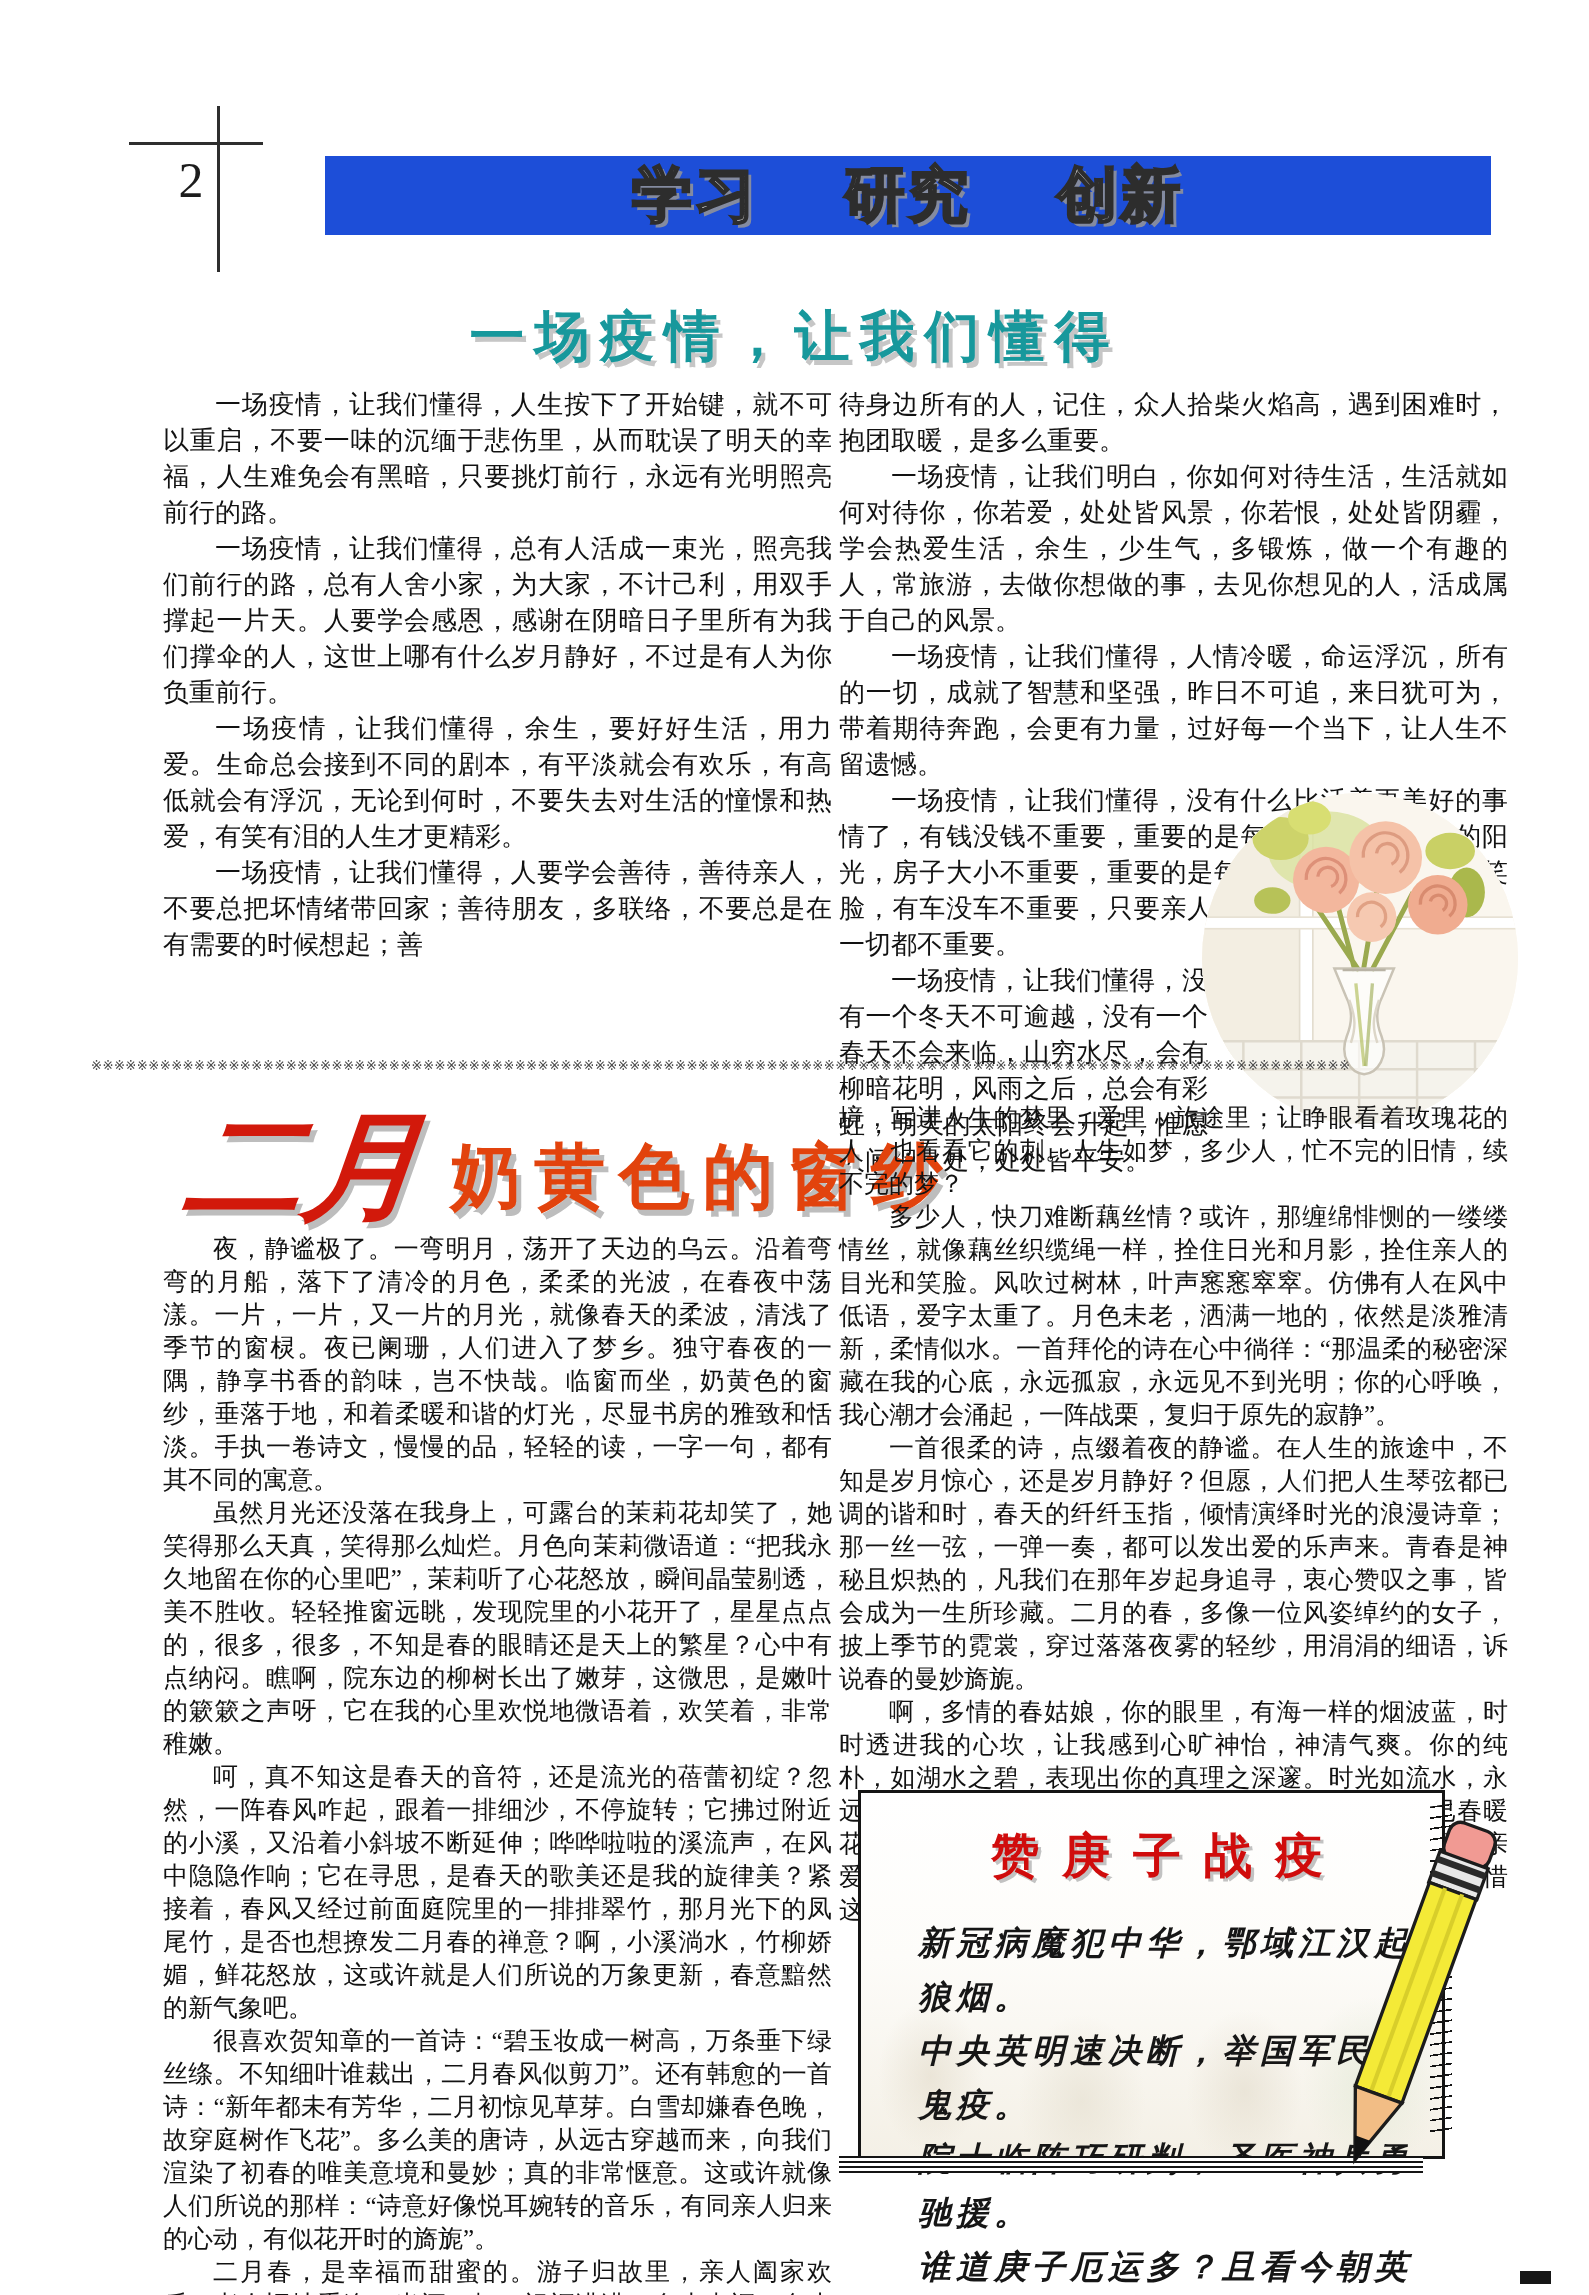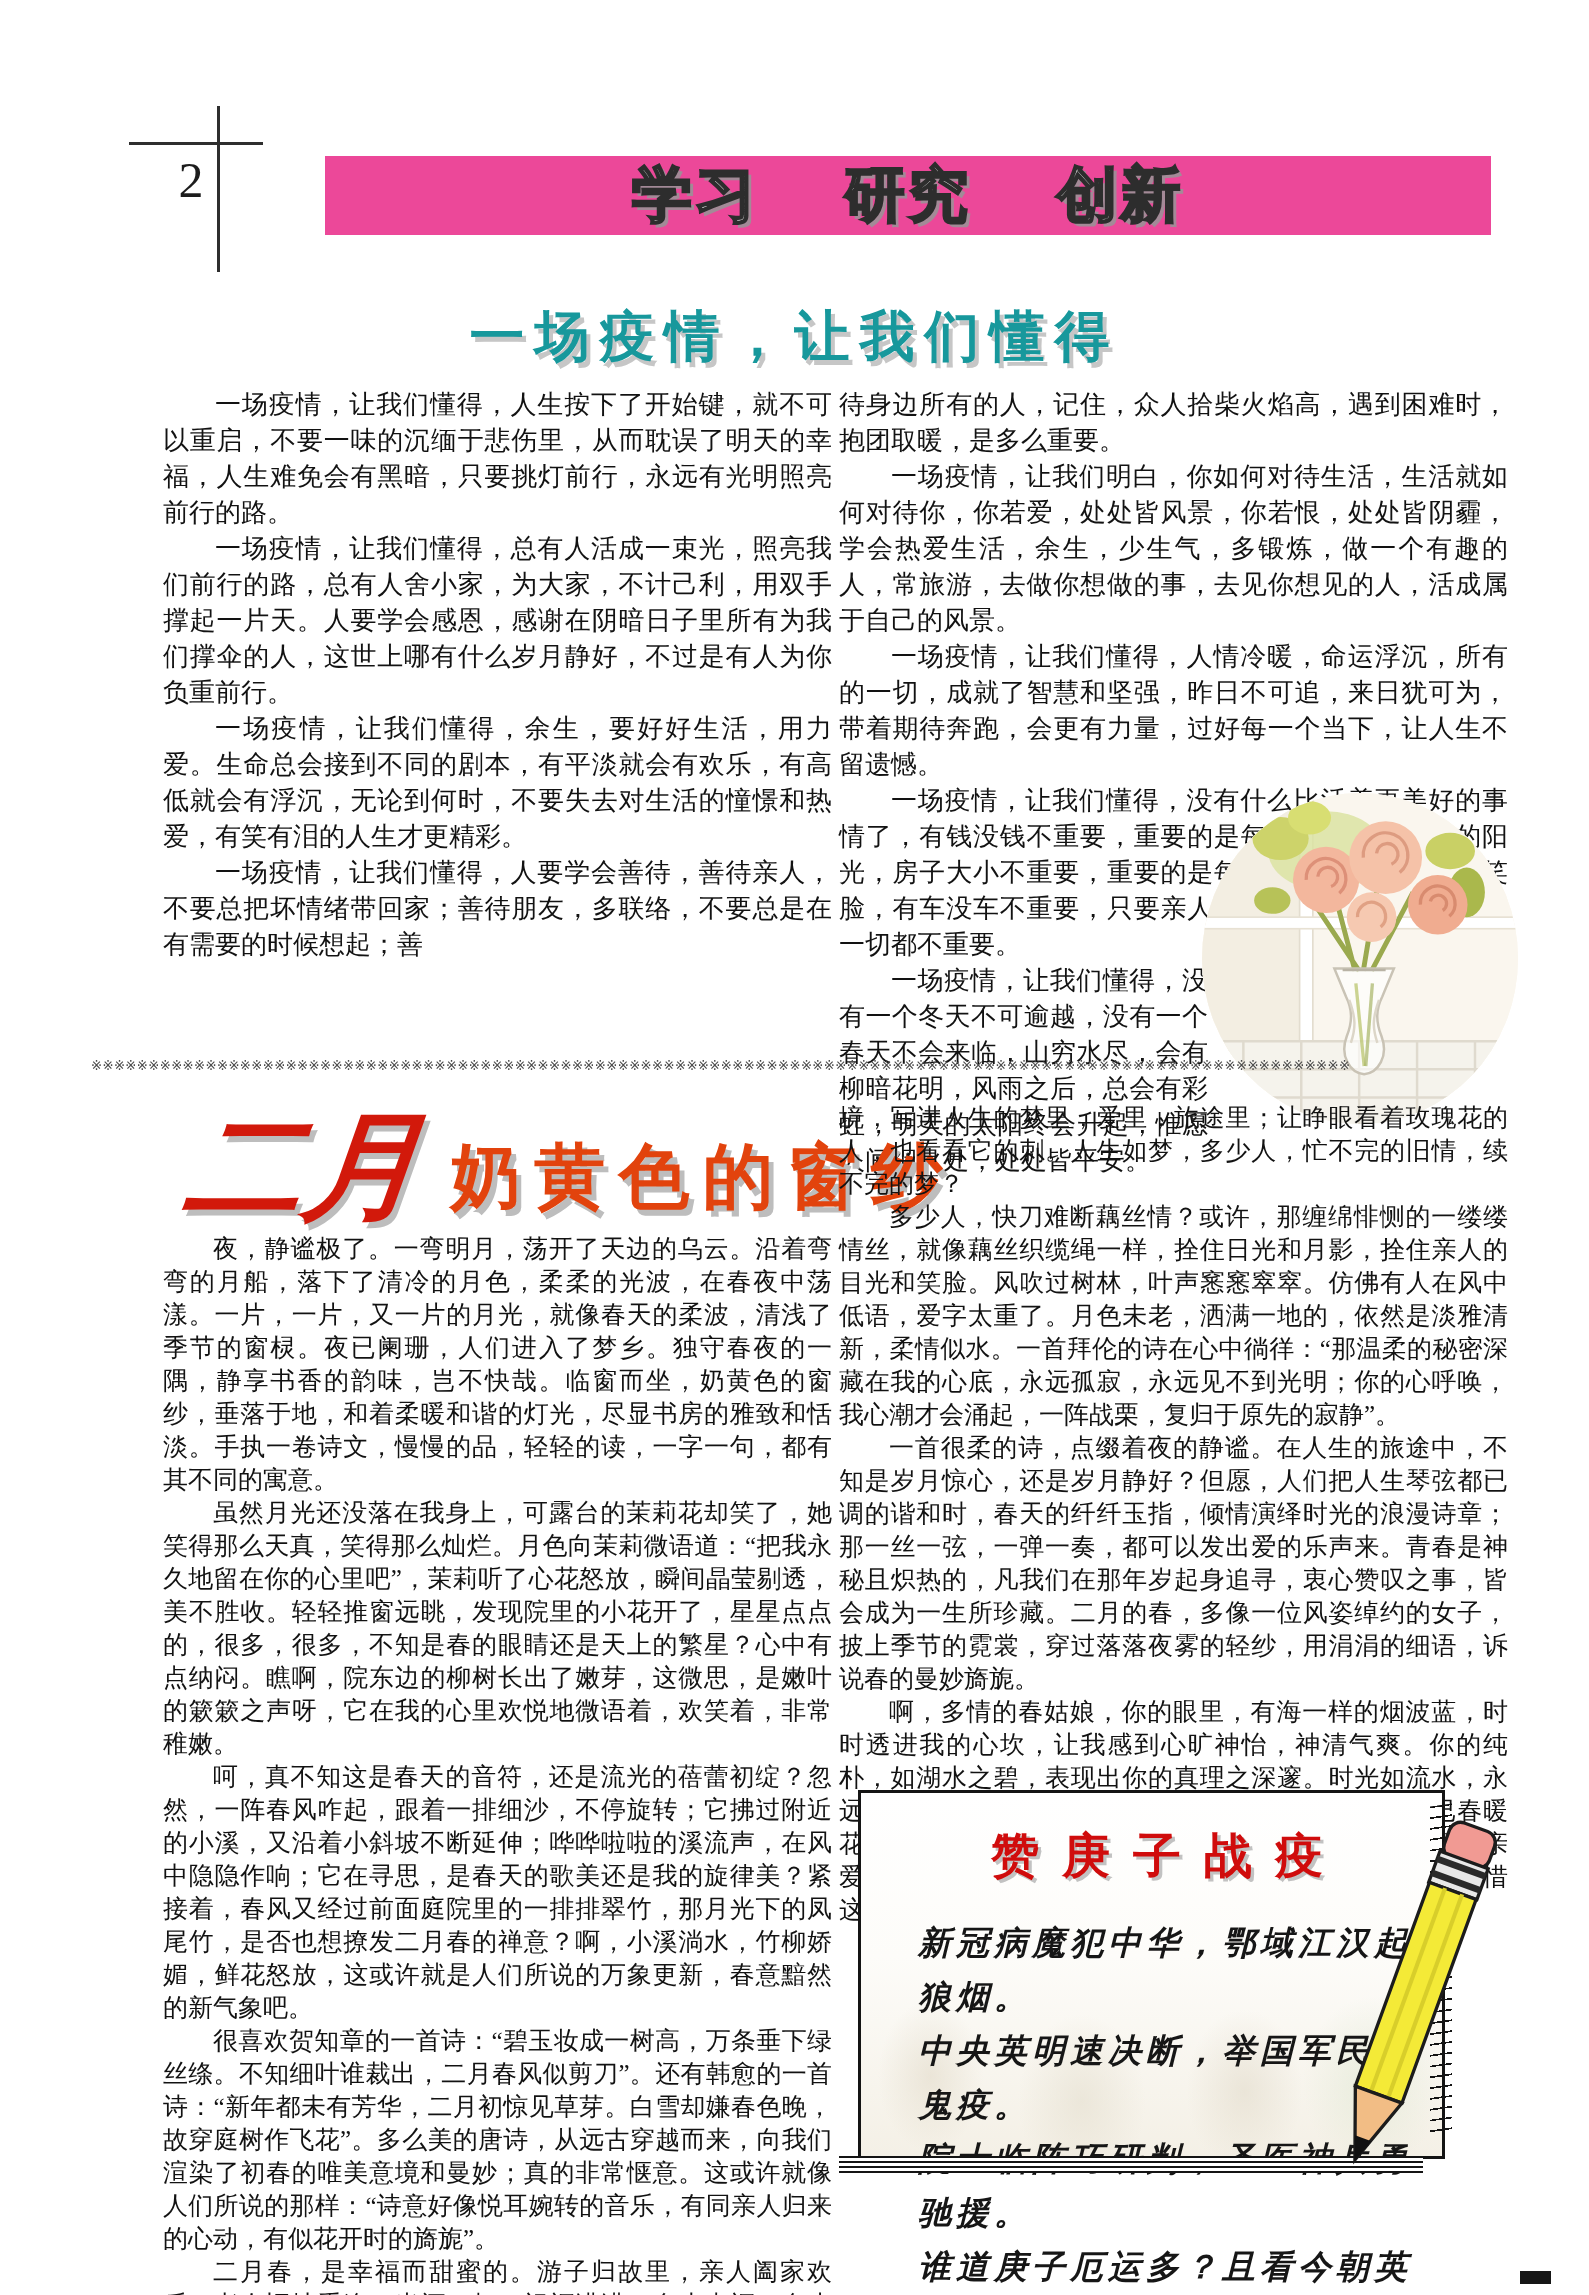--- a/index.html
+++ b/index.html
@@ -7,21 +7,21 @@
         font-family:"Liberation Serif","DejaVu Serif",serif;}
 
   
   .crop-h{position:absolute;left:129px;top:142px;width:134px;height:2.5px;background:#2e2e2e;}
   .crop-v{position:absolute;left:217px;top:106px;width:2.5px;height:166px;background:#2e2e2e;}
   .page-number{position:absolute;left:162px;top:151px;width:58px;text-align:center;
         font-size:50px;color:#1c1c1c;font-family:"Liberation Serif",serif;}
   .corner-mark{position:absolute;left:1520px;top:2271px;width:31px;height:13.2px;background:#161616;}
 
   
-  .header-band{position:absolute;left:325px;top:156px;width:1166px;height:79px;background:#ec4899;
+  .header-band{position:absolute;left:325px;top:156px;width:1166px;height:79px;background:#1d4ed8;
         display:flex;align-items:center;justify-content:center;gap:86px;}
   .header-item{font-family:"Liberation Sans","DejaVu Sans",sans-serif;font-weight:bold;
         font-size:60px;color:#ffffff;-webkit-text-stroke:2.5px #2d2d2d;
         text-shadow:4.1px 4.1px 0 rgba(150,150,150,0.85);letter-spacing:3.3px;}
 
   
   .a1-title{position:absolute;left:91px;top:300px;width:1407px;margin:0;text-align:center;
         font-family:"Liberation Sans","DejaVu Sans",sans-serif;font-weight:bold;
         font-size:55px;letter-spacing:10px;color:#17989c;
         text-shadow:4.1px 5px 0 #c6c6c6;}

